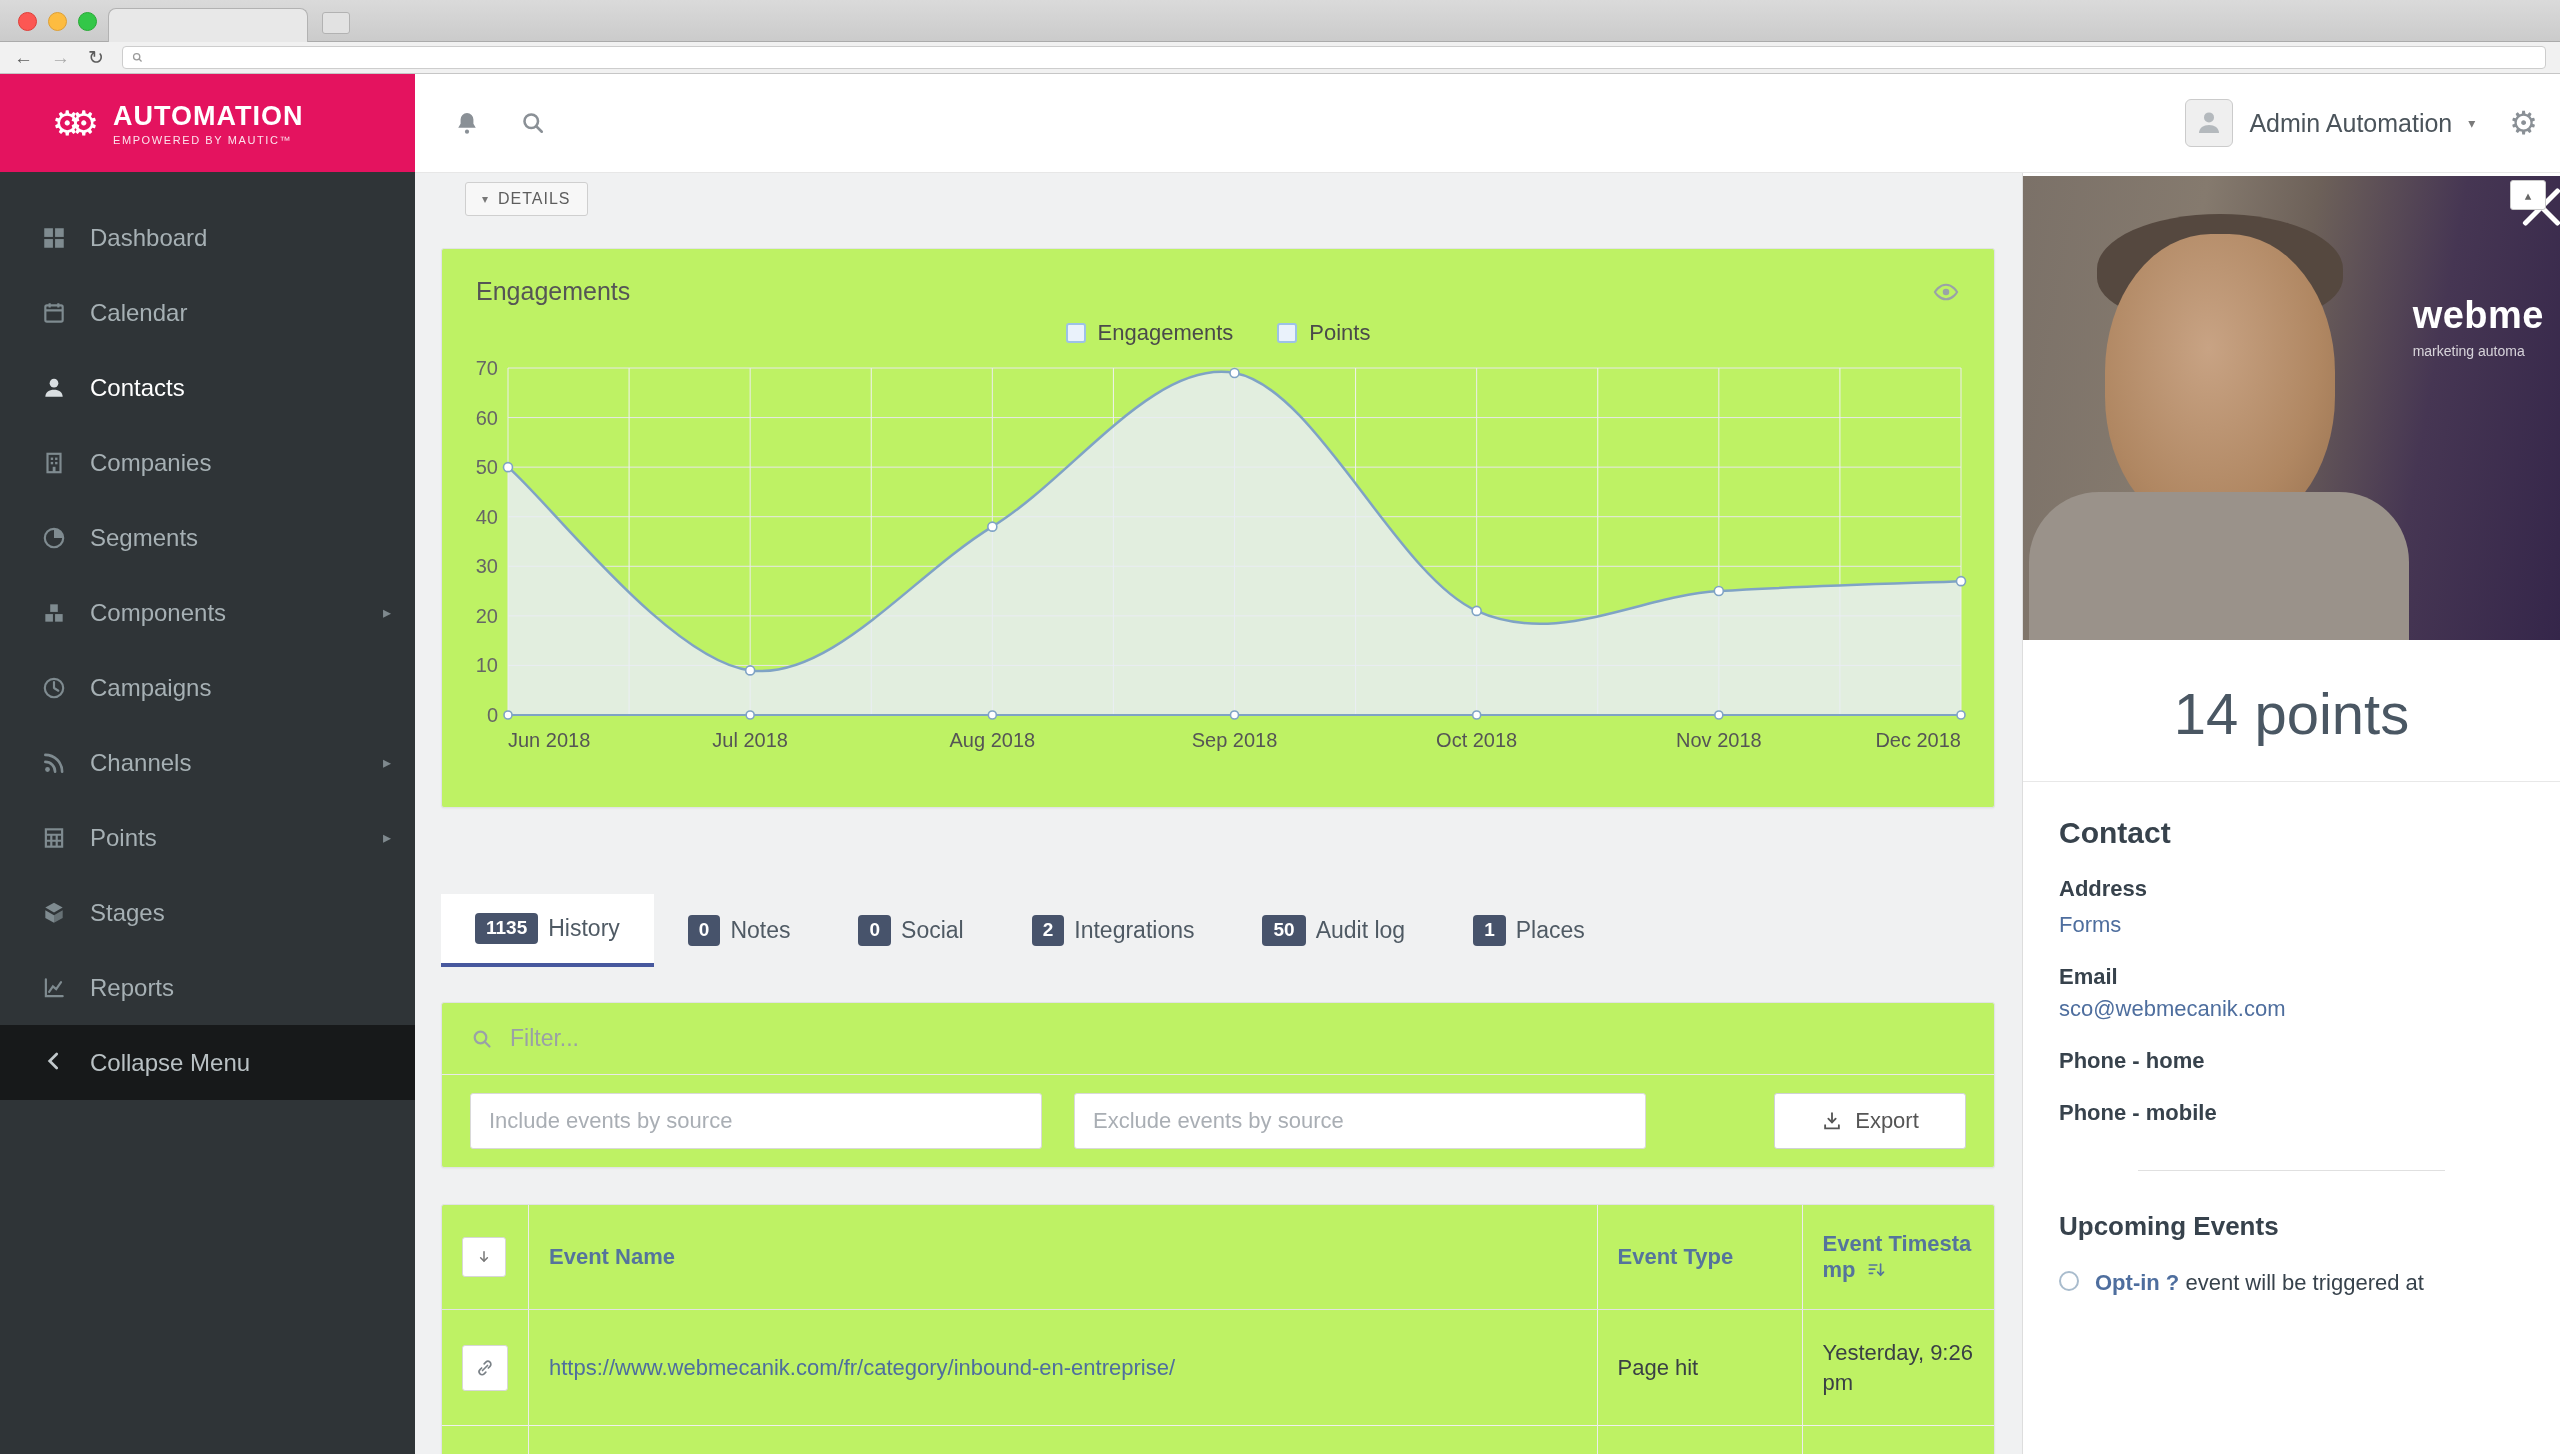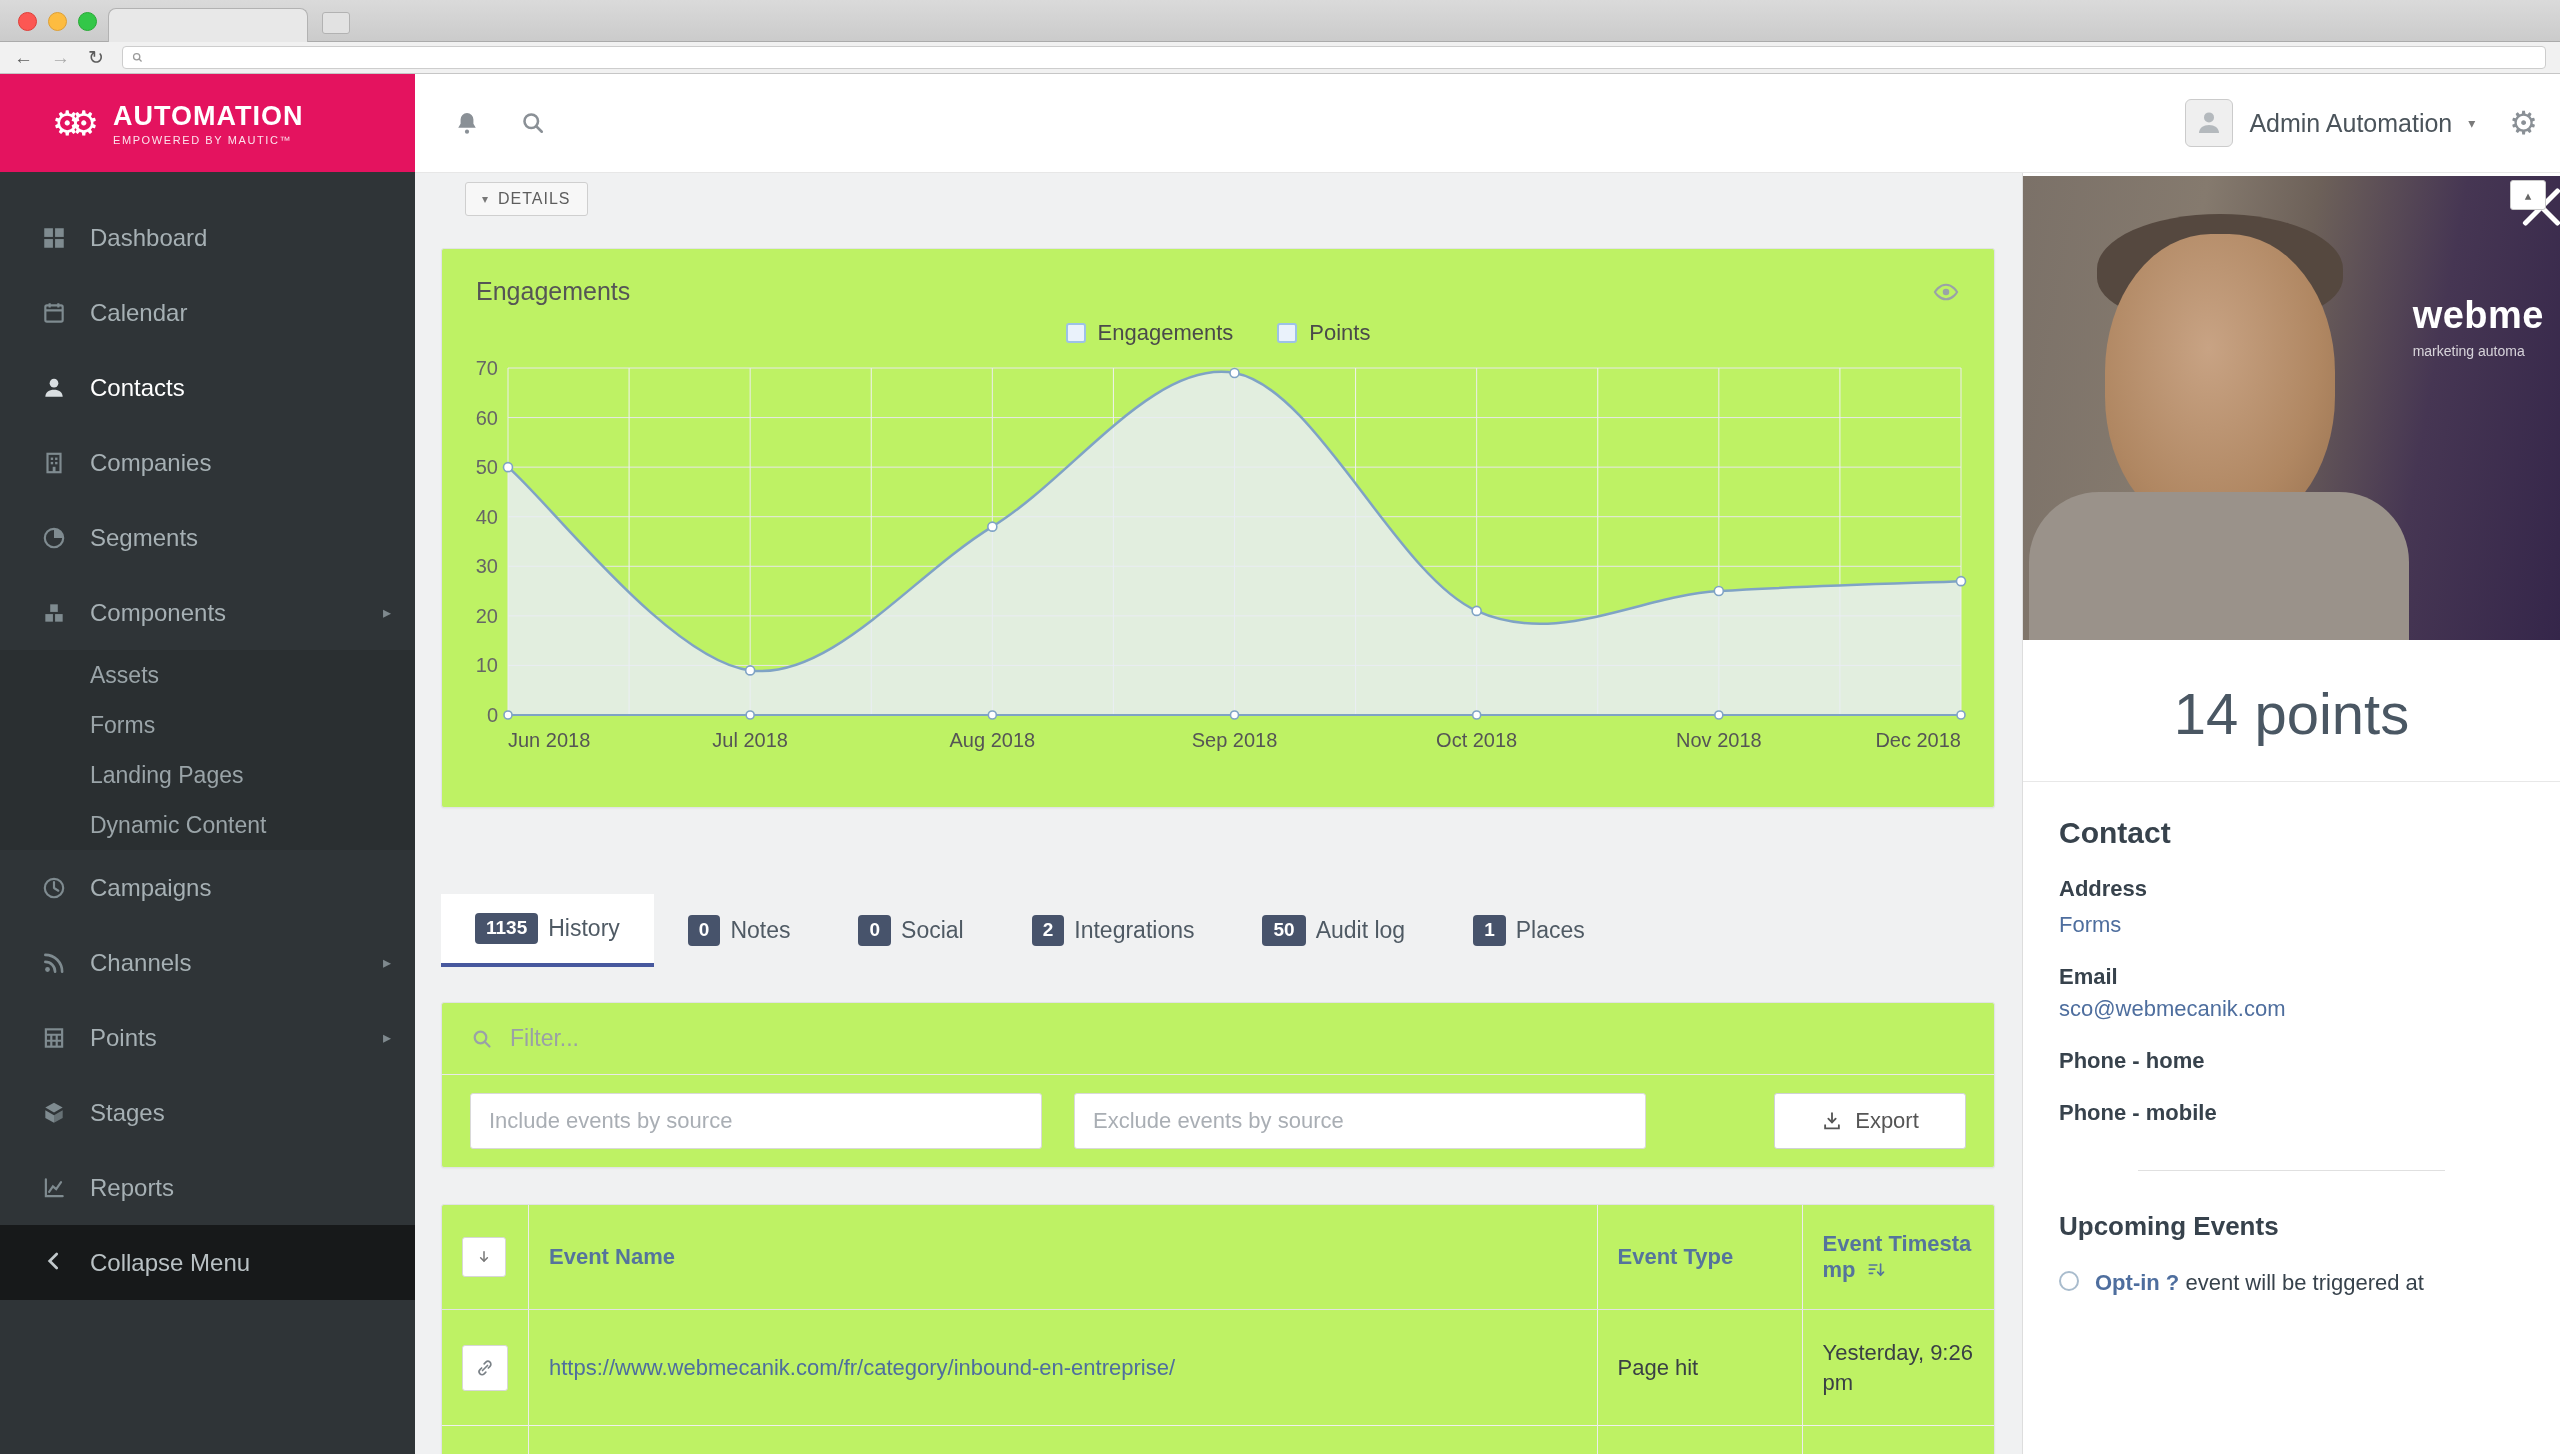--- a/index.html
+++ b/index.html
@@ -246,26 +246,20 @@
         <div class="nav-item">
           <span class="nav-ico"><svg viewBox="0 0 24 24" fill="currentColor">
                 <rect x="4" y="13" width="7" height="7"></rect>
                 <rect x="13" y="13" width="7" height="7"></rect>
                 <rect x="8.5" y="4" width="7" height="7"></rect>
               </svg></span>
           <span class="nav-label">Components</span>
           <span class="nav-caret">▸</span>
         </div>
 
-        <div class="subnav">
-          <div class="sub-item">Assets</div>
-          <div class="sub-item">Forms</div>
-          <div class="sub-item">Landing Pages</div>
-          <div class="sub-item">Dynamic Content</div>
-        </div>
 
         <div class="nav-item">
           <span class="nav-ico"><svg viewBox="0 0 24 24" fill="none" stroke="currentColor" stroke-width="2" stroke-linecap="round">
                 <circle cx="12" cy="12" r="8.5"></circle>
                 <path d="M12 12V6.5M12 12l4 2.5"></path>
               </svg></span>
           <span class="nav-label">Campaigns</span>
         </div>
 
         <div class="nav-item">

